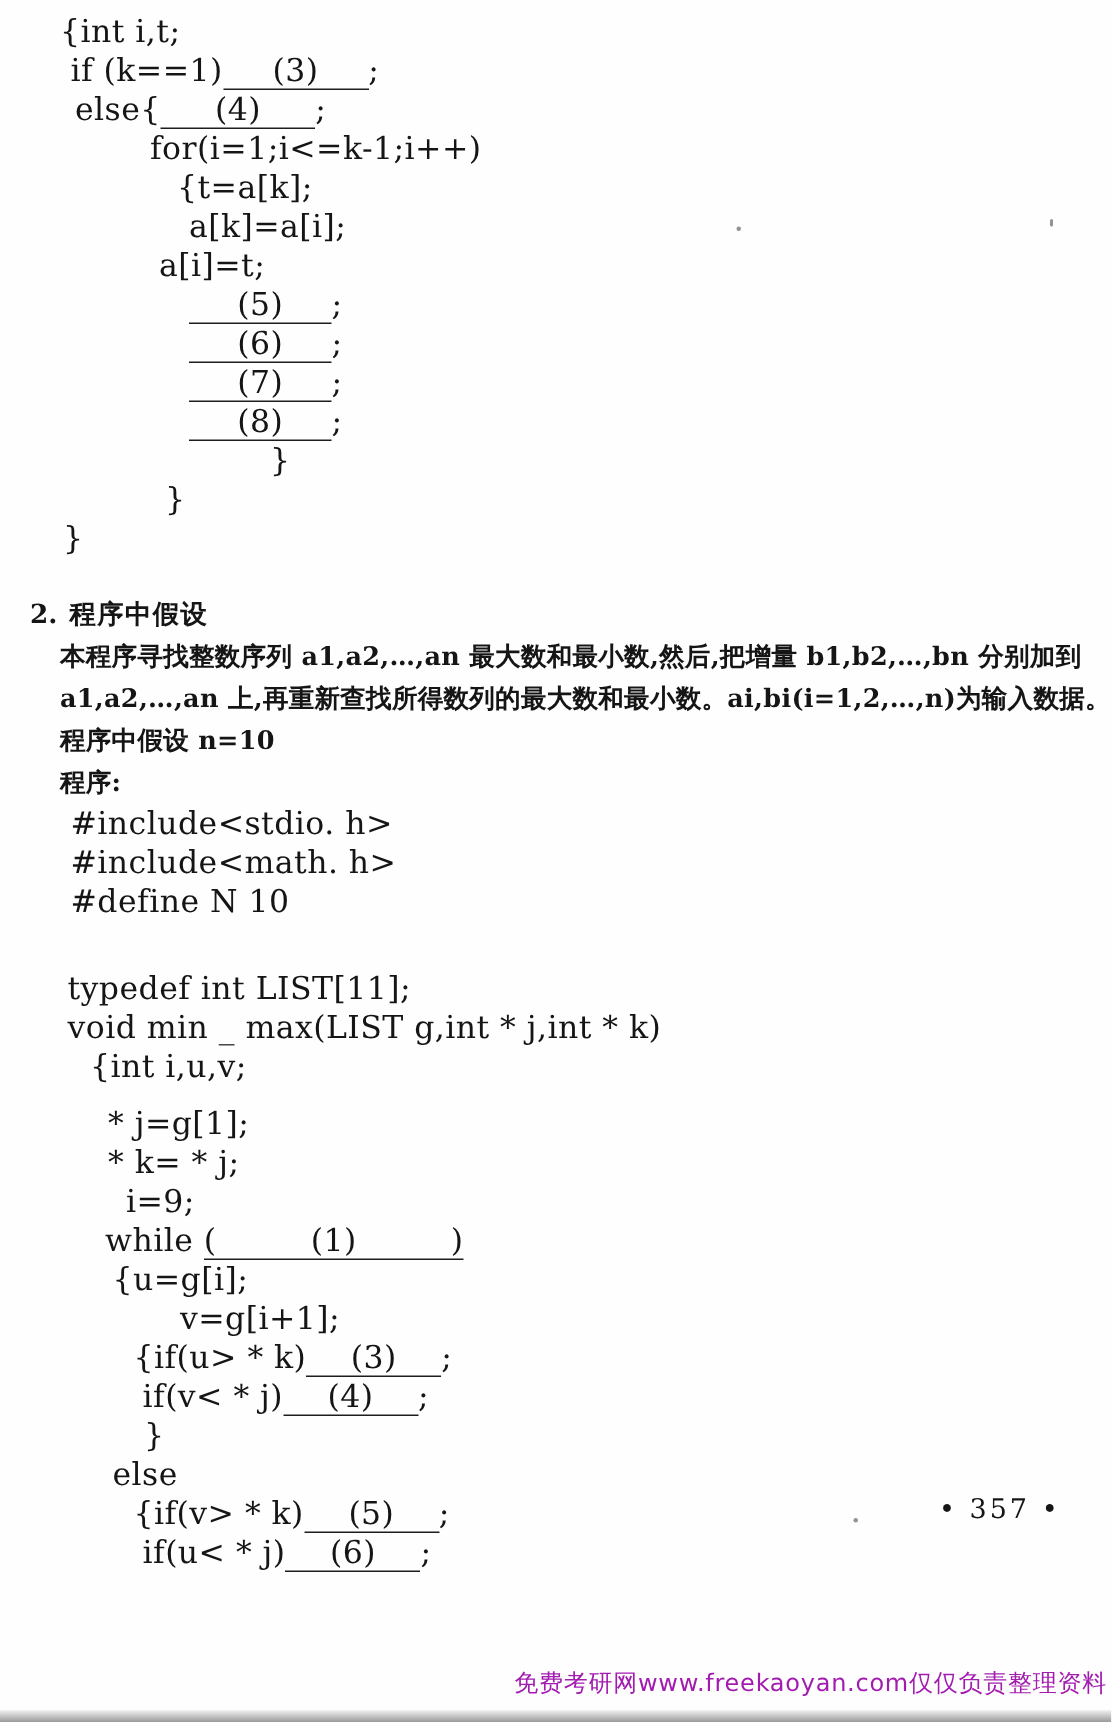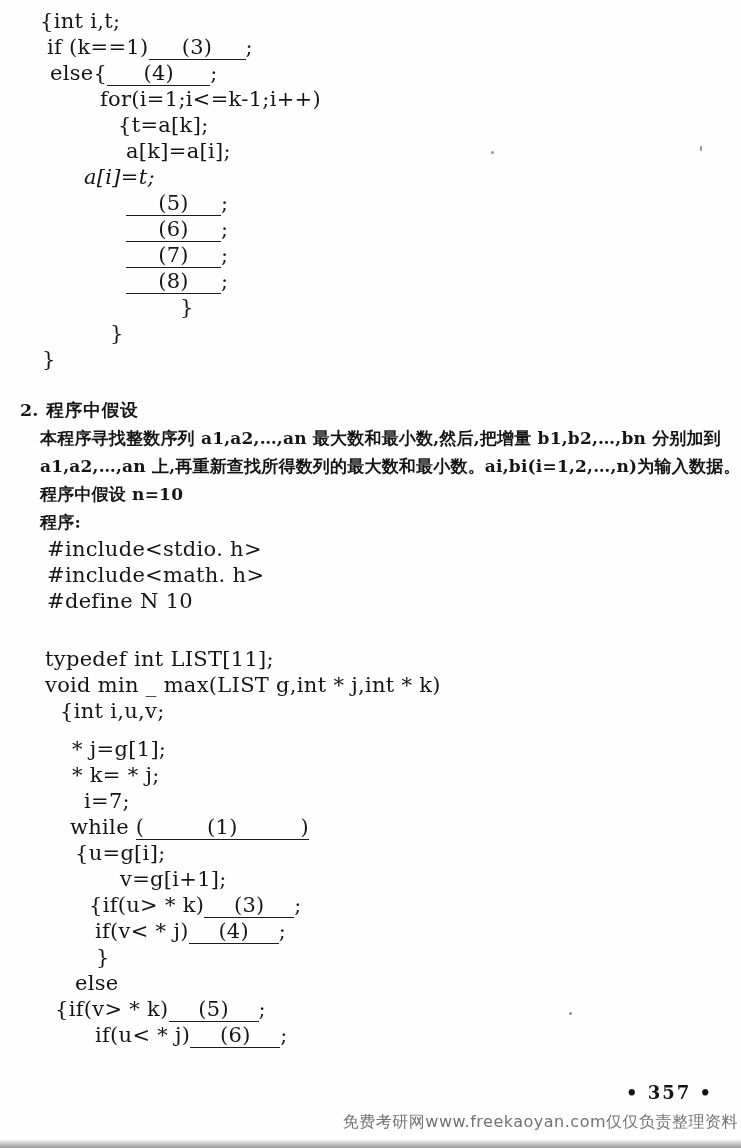--- a/index.html
+++ b/index.html
@@ -40,30 +40,30 @@
   .heading-line .h-num { margin-right: 8px; letter-spacing: 0; }
   .para-line {
     height: 28px; line-height: 28px;
     padding-left: 40px;
     font-size: 17px; font-weight: bold;
     letter-spacing: 0.2px;
     white-space: pre;
   }
   .page-number {
     position: absolute;
-    left: 626px; top: 1082px;
-    font-size: 18px; font-weight: bold;
+    left: 626px; top: 996px;
+    font-size: 18px; font-weight: normal;
     letter-spacing: 2px;
     white-space: pre;
   }
   .watermark {
     position: absolute;
     top: 1112px; right: 3px;
     font-size: 16px;
-    color: #737373;
+    color: #a21caf;
     font-family: "DejaVu Sans", "Liberation Sans", sans-serif;
     letter-spacing: 0.5px;
     white-space: pre;
   }
   .scan-edge {
     position: absolute;
     left: 0; bottom: 0;
     width: 741px; height: 8px;
     background: linear-gradient(180deg, #f2f2f2 0%, #cfcfcf 40%, #9a9a9a 100%);
   }
@@ -80,21 +80,21 @@
 
 <div class="page">
 
   <div id="top-code">
       <div class="code-line" style="padding-left: 40px;"><span>{int i,t;</span></div>
       <div class="code-line" style="padding-left: 47px;"><span>if (k==1)</span><span class="blank" style="min-width: 97px;">(3)</span><span>;</span></div>
       <div class="code-line" style="padding-left: 50px;"><span>else{</span><span class="blank" style="min-width: 103px;">(4)</span><span>;</span></div>
       <div class="code-line" style="padding-left: 100px;"><span>for(i=1;i&lt;=k-1;i++)</span></div>
       <div class="code-line" style="padding-left: 118px;"><span>{t=a[k];</span></div>
       <div class="code-line" style="padding-left: 126px;"><span>a[k]=a[i];</span></div>
-      <div class="code-line" style="padding-left: 84px; font-style: italic;"><span>a[i]=t;</span></div>
+      <div class="code-line" style="padding-left: 106px;"><span>a[i]=t;</span></div>
       <div class="code-line" style="padding-left: 126px;"><span class="blank" style="min-width: 95px;">(5)</span><span>;</span></div>
       <div class="code-line" style="padding-left: 126px;"><span class="blank" style="min-width: 95px;">(6)</span><span>;</span></div>
       <div class="code-line" style="padding-left: 126px;"><span class="blank" style="min-width: 95px;">(7)</span><span>;</span></div>
       <div class="code-line" style="padding-left: 126px;"><span class="blank" style="min-width: 95px;">(8)</span><span>;</span></div>
       <div class="code-line" style="padding-left: 180px;"><span>}</span></div>
       <div class="code-line" style="padding-left: 110px;"><span>}</span></div>
       <div class="code-line" style="padding-left: 42px;"><span>}</span></div>
     </div>
 
   <div class="section">
@@ -109,29 +109,29 @@
 
   <div id="program-code">
       <div class="code-line" style="padding-left: 47px;"><span>#include&lt;stdio. h&gt;</span></div>
       <div class="code-line" style="padding-left: 47px;"><span>#include&lt;math. h&gt;</span></div>
       <div class="code-line" style="padding-left: 47px;"><span>#define N 10</span></div>
       <div class="code-line" style="padding-left: 45px; margin-top: 32px;"><span>typedef int LIST[11];</span></div>
       <div class="code-line" style="padding-left: 45px;"><span>void min _ max(LIST g,int * j,int * k)</span></div>
       <div class="code-line" style="padding-left: 60px;"><span>{int i,u,v;</span></div>
       <div class="code-line" style="padding-left: 72px; margin-top: 12px;"><span>* j=g[1];</span></div>
       <div class="code-line" style="padding-left: 72px;"><span>* k= * j;</span></div>
-      <div class="code-line" style="padding-left: 84px;"><span>i=7;</span></div>
+      <div class="code-line" style="padding-left: 84px;"><span>i=9;</span></div>
       <div class="code-line" style="padding-left: 70px;"><span>while </span><span class="blank" style="min-width: 113px;">(         (1)         )</span></div>
       <div class="code-line" style="padding-left: 75px;"><span>{u=g[i];</span></div>
       <div class="code-line" style="padding-left: 120px;"><span>v=g[i+1];</span></div>
       <div class="code-line" style="padding-left: 89px;"><span>{if(u&gt; * k)</span><span class="blank" style="min-width: 90px;">(3)</span><span>;</span></div>
       <div class="code-line" style="padding-left: 95px;"><span>if(v&lt; * j)</span><span class="blank" style="min-width: 90px;">(4)</span><span>;</span></div>
       <div class="code-line" style="padding-left: 96px;"><span>}</span></div>
       <div class="code-line" style="padding-left: 75px;"><span>else</span></div>
-      <div class="code-line" style="padding-left: 55px;"><span>{if(v&gt; * k)</span><span class="blank" style="min-width: 90px;">(5)</span><span>;</span></div>
+      <div class="code-line" style="padding-left: 89px;"><span>{if(v&gt; * k)</span><span class="blank" style="min-width: 90px;">(5)</span><span>;</span></div>
       <div class="code-line" style="padding-left: 95px;"><span>if(u&lt; * j)</span><span class="blank" style="min-width: 90px;">(6)</span><span>;</span></div>
     </div>
 
   <div class="page-number">• 357 •</div>
   <div class="watermark">免费考研网www.freekaoyan.com仅仅负责整理资料</div>
 
   <div class="speck" style="left:491px; top:151px;"></div>
   <div class="speck" style="left:700px; top:146px; width:2px; height:5px; border-radius:1px;"></div>
   <div class="speck" style="left:569px; top:1012px;"></div>
 

